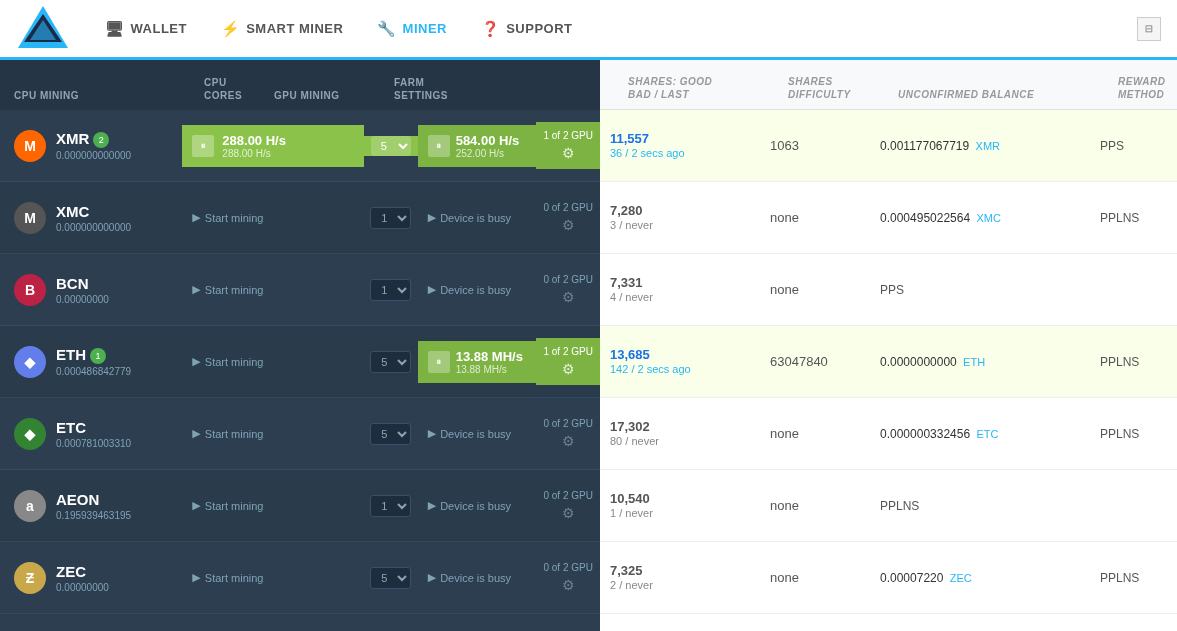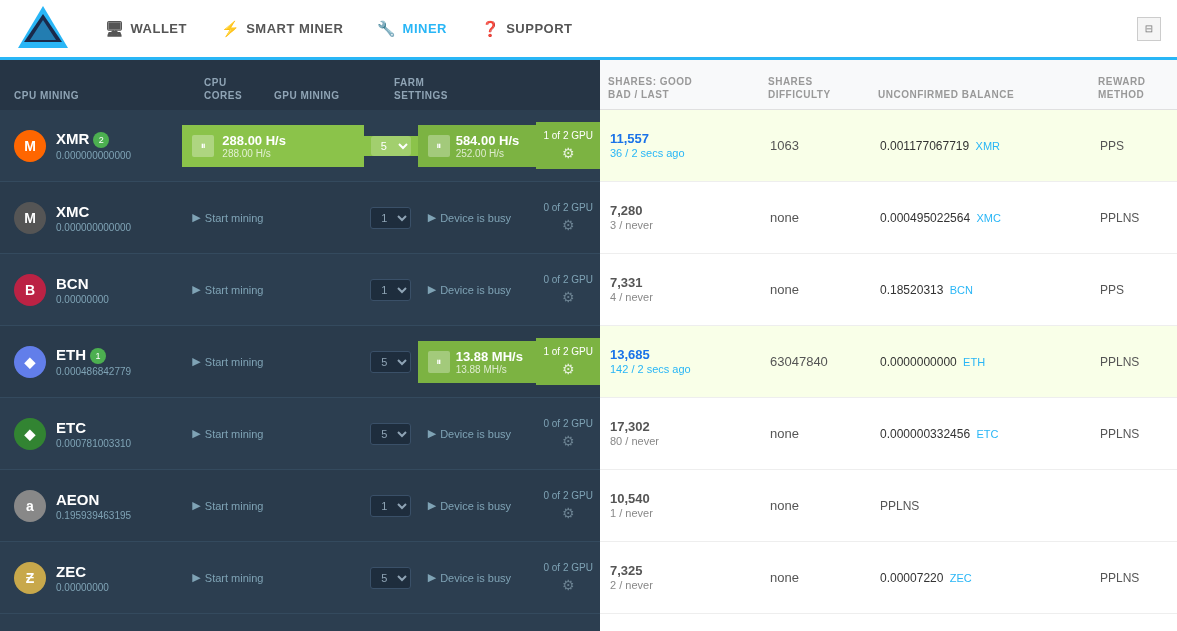--- a/index.html
+++ b/index.html
@@ -252,21 +252,21 @@
       flex-direction: column;
     }
     .right-col-headers {
       display: flex;
       background: #f8f9fa;
       height: 50px;
       align-items: flex-end;
       padding-bottom: 8px;
       border-bottom: 1px solid #e0e0e0;
     }
-    .rcol { padding: 0 8px; }
+    .rcol { padding: 0 28px; font-style: italic; }
     .rcol-shares-good { width: 160px; }
     .rcol-shares-diff { width: 110px; }
     .rcol-unconfirmed { width: 220px; }
     .rcol-reward { width: 90px; }
 
     .right-rows { flex: 1; overflow-y: auto; }
     .right-row {
       display: flex;
       align-items: center;
       min-height: 72px;
@@ -626,24 +626,20 @@
 
   </div>
         <div class="right-row normal-row">
     <div class="rcell rcol-shares-good" style="width:160px;">
       <div style="font-size:13px; font-weight:600; color:#555;">7,331</div>
       <span style="color:#888; font-size:11px;">4 / never</span>
     </div>
     <div class="rcell rcol-shares-diff" style="width:110px;">
       <span style="color:#555; font-size:13px;">none</span>
     </div>
-    <div class="rcell rcol-unconfirmed" style="width:220px;">
-      <span style="color:#333; font-size:12px;">0.18520313</span>
-      <span style="color:#29b6f6; font-size:11px; margin-left:3px;">BCN</span>
-    </div>
     <div class="rcell rcol-reward" style="width:90px;">
       <span style="color:#555; font-size:12px;">PPS</span>
     </div>
 
   </div>
         <div class="right-row active-row">
     <div class="rcell rcol-shares-good" style="width:160px;">
       <div style="font-size:13px; font-weight:600; color:#1a73e8;">13,685</div>
       <span style="color:#29b6f6; font-size:11px;">142 / 2 secs ago</span>
     </div>

